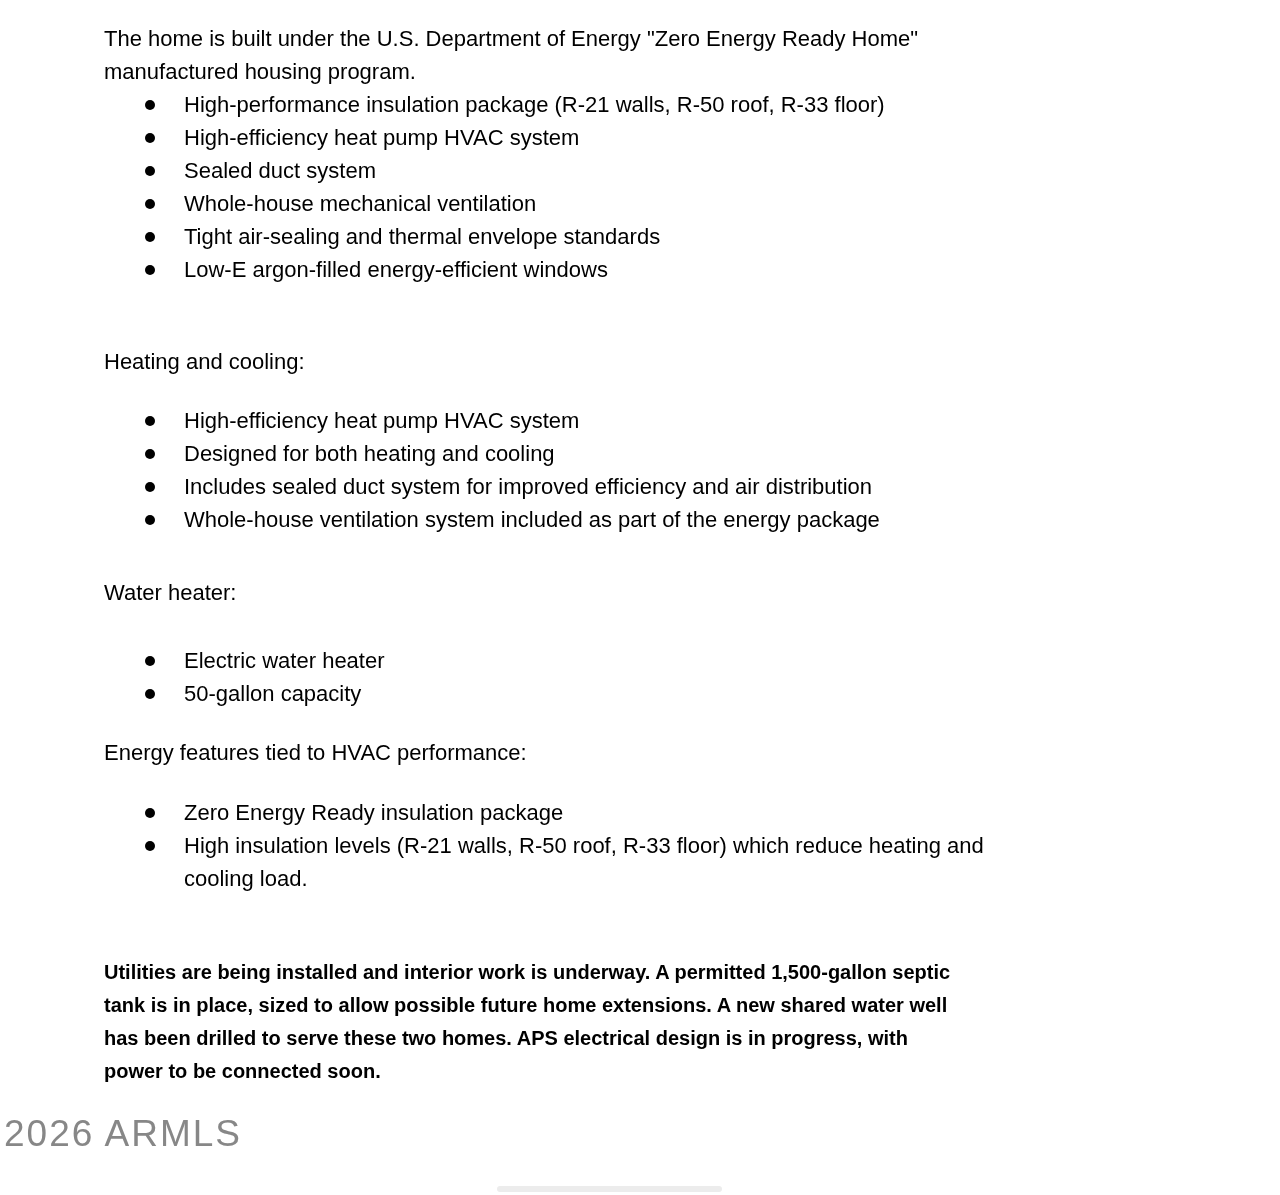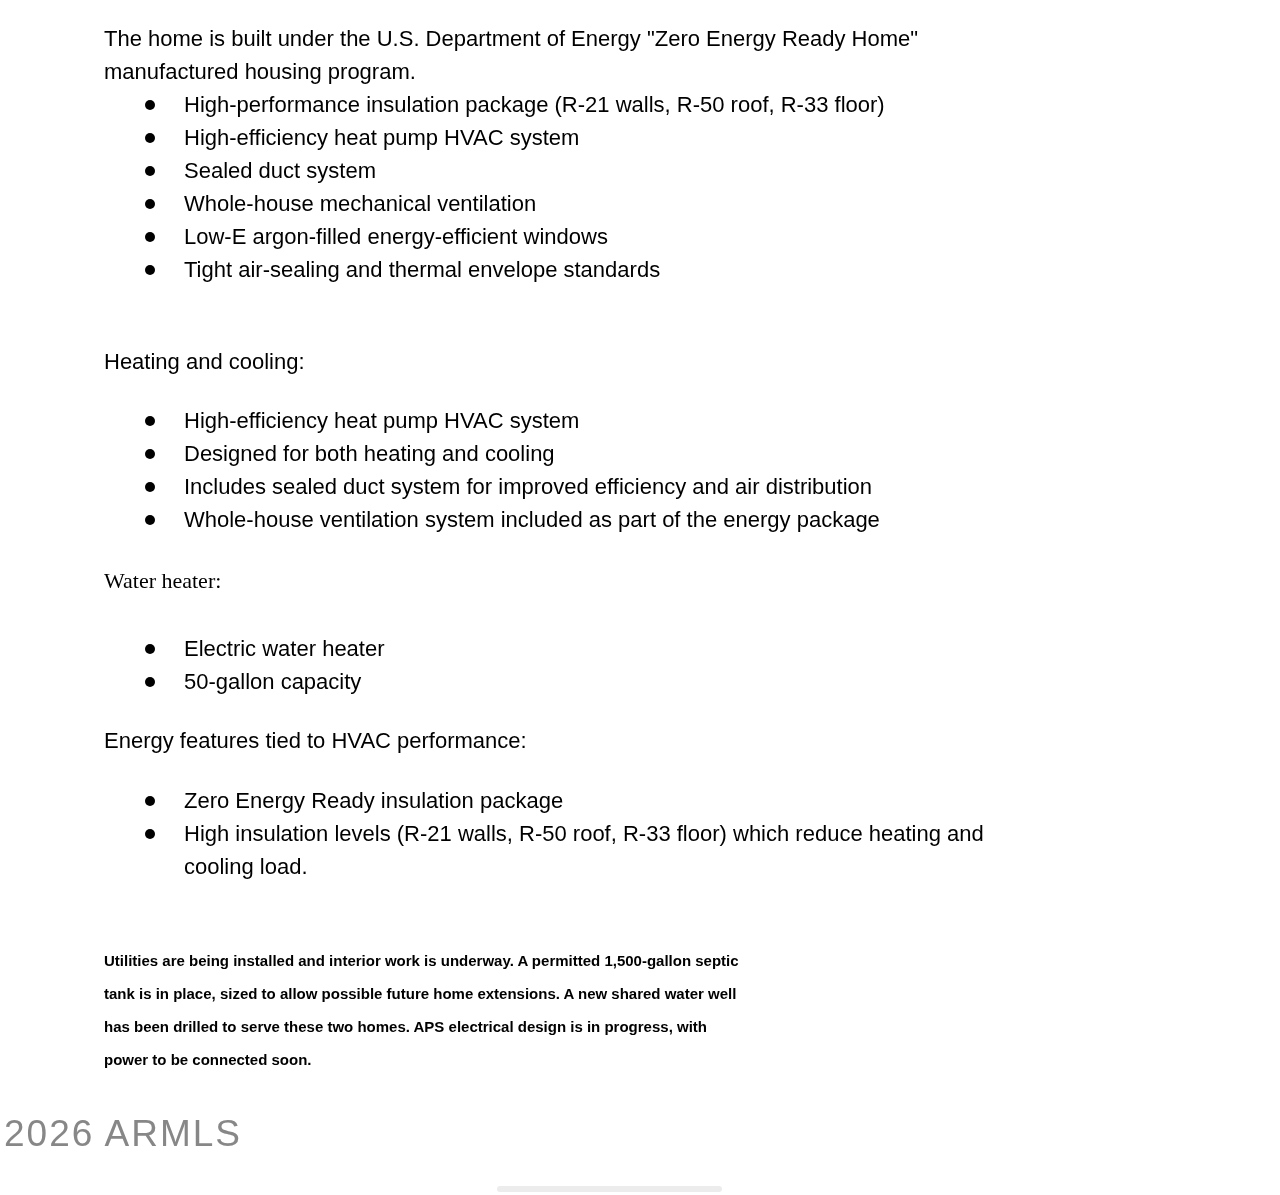--- a/index.html
+++ b/index.html
@@ -38,28 +38,28 @@
     height: 10px;
     border-radius: 50%;
     background: #000000;
   }
   .section-heading {
     font-weight: 400;
     white-space: nowrap;
   }
   .h-heating { margin-top: 59px; }
   .ul-heating { margin-top: 26px; }
-  .h-water { margin-top: 28px; font-family: Liberation Serif, serif; }
+  .h-water { margin-top: 40px; }
   .ul-water { margin-top: 35px; }
   .h-energy { margin-top: 26px; }
   .ul-energy { margin-top: 27px; }
   .closing {
     margin-top: 61px;
     font-weight: 700;
-    font-size: 15px;
+    font-size: 20px;
   }
   .watermark {
     position: absolute;
     left: 4px;
     top: 1115px;
     font-size: 37px;
     line-height: 38px;
     color: #737373;
     letter-spacing: 2px;
     font-weight: 400;
@@ -85,22 +85,22 @@
     <div class="para">
       <div class="line">The home is built under the U.S. Department of Energy "Zero Energy Ready Home"</div>
       <div class="line">manufactured housing program.</div>
     </div>
 
     <ul class="bullet-list">
       <li><span class="dot"></span><span>High-performance insulation package (R-21 walls, R-50 roof, R-33 floor)</span></li>
       <li><span class="dot"></span><span>High-efficiency heat pump HVAC system</span></li>
       <li><span class="dot"></span><span>Sealed duct system</span></li>
       <li><span class="dot"></span><span>Whole-house mechanical ventilation</span></li>
+      <li><span class="dot"></span><span>Tight air-sealing and thermal envelope standards</span></li>
       <li><span class="dot"></span><span>Low-E argon-filled energy-efficient windows</span></li>
-      <li><span class="dot"></span><span>Tight air-sealing and thermal envelope standards</span></li>
     </ul>
 
     <div class="section-heading h-heating">Heating and cooling:</div>
 
     <ul class="bullet-list ul-heating">
       <li><span class="dot"></span><span>High-efficiency heat pump HVAC system</span></li>
       <li><span class="dot"></span><span>Designed for both heating and cooling</span></li>
       <li><span class="dot"></span><span>Includes sealed duct system for improved efficiency and air distribution</span></li>
       <li><span class="dot"></span><span>Whole-house ventilation system included as part of the energy package</span></li>
     </ul>

